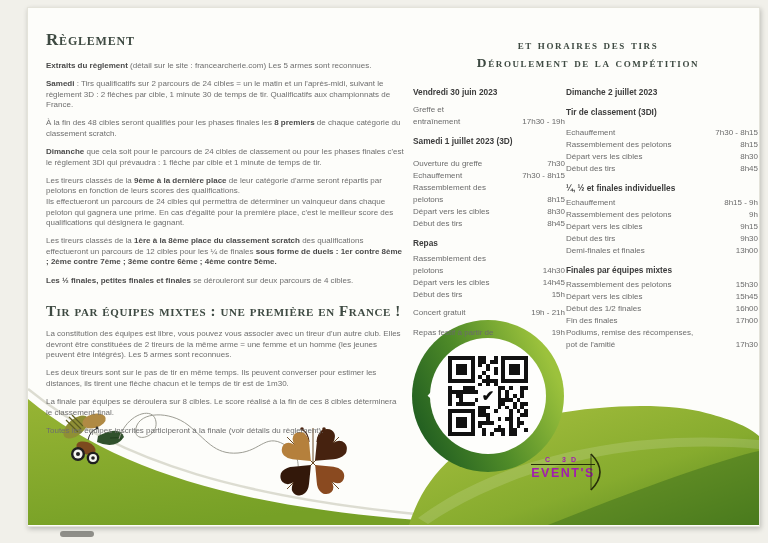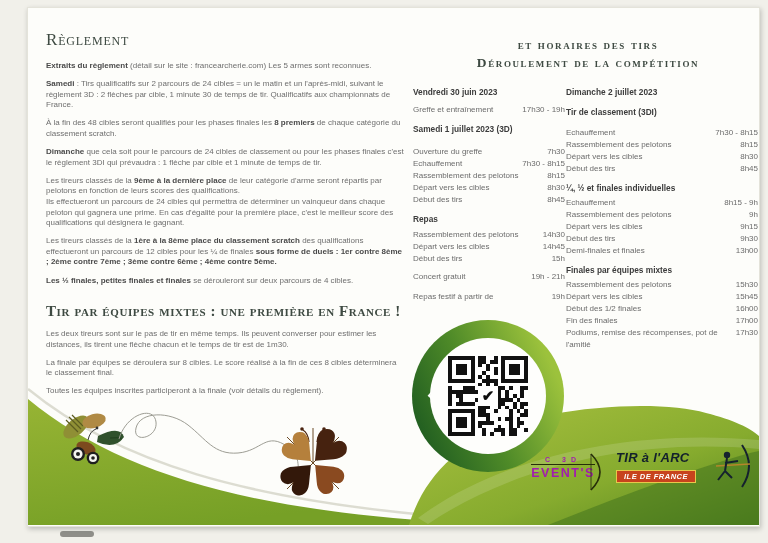--- a/index.html
+++ b/index.html
@@ -2,36 +2,36 @@
 <html><head>
 <meta charset="utf-8">
 <style>
   html,body{margin:0;padding:0;}
   body{width:768px;height:543px;background:#f1f0ea;overflow:hidden;
        font-family:"Liberation Sans",sans-serif;position:relative;}
   .paper{position:absolute;left:27px;top:7px;width:731px;height:518px;
          background:#fdfdfa;box-shadow:1px 2px 5px rgba(0,0,0,.22);border:1px solid #e4e3da;}
   
   .col-left{position:absolute;left:18px;top:22px;width:358px;z-index:5;}
-  h1.sec{font-family:"Liberation Serif",serif;font-variant:small-caps;font-weight:400;
+  h1.sec{font-family:"Liberation Serif",serif;font-variant:small-caps;font-weight:700;
          color:#3e4a42;font-size:17px;letter-spacing:.8px;margin:0 0 11px 0;line-height:20px;}
   h2.sec{font-family:"Liberation Serif",serif;font-variant:small-caps;font-weight:600;
          color:#3e4a42;font-size:15px;letter-spacing:.6px;margin:16px 0 9px 0;line-height:18px;}
   .col-left p{font-size:8px;line-height:10.6px;color:#6e6e6e;margin:0 0 7.5px 0;}
   .col-left .b{font-weight:bold;color:#4a4a4a;margin-top:24px;}
   
   .rtitle{position:absolute;left:392px;top:28px;width:336px;text-align:center;z-index:5;
           font-family:"Liberation Serif",serif;font-variant:small-caps;font-weight:600;
           color:#3e4a42;font-size:13.5px;letter-spacing:1.6px;line-height:18px;}
   .scol{position:absolute;top:78px;z-index:5;font-size:8px;line-height:12px;color:#6b6b6b;}
   .scol1{left:385px;width:152px;}
   .scol2{left:538px;width:192px;}
   .shead{font-weight:bold;color:#3c3c3c;font-size:8.3px;}
   .snote{color:#6e6e6e;}
-  .row{display:flex;}
+  .row{display:flex;align-items:flex-end;gap:24px;}
   .row .lbl{flex:1;}
   .row .tm{text-align:right;white-space:nowrap;padding-left:6px;}
   .mt3{margin-top:3px;}.mt4{margin-top:4px;}.mt6{margin-top:6px;}
   .mt7{margin-top:7px;}.mt8{margin-top:8px;}.mt9{margin-top:9px;}.mt11{margin-top:11px;}
   
   .art{position:absolute;left:0;top:0;width:731px;height:518px;z-index:1;}
   .ring{position:absolute;left:384px;top:312px;width:152px;height:152px;border-radius:50%;
         background:linear-gradient(65deg,#1d5a20 8%,#4e8a28 45%,#9cc23c 85%);z-index:2;}
   .ring-inner{position:absolute;left:18px;top:18px;width:116px;height:116px;border-radius:50%;
         background:#fefefc;}
@@ -251,20 +251,21 @@
   <div class="col-left">
     <h1 class="sec">Règlement</h1>
     <p><span class="b">Extraits du règlement</span><span> (détail sur le site : francearcherie.com) Les 5 armes sont reconnues.</span></p>
     <p><span class="b">Samedi</span><span> : Tirs qualificatifs sur 2 parcours de 24 cibles = un le matin et un l'après-midi, suivant le règlement 3D : 2 flèches par cible, 1 minute 30 de temps de tir. Qualificatifs aux championnats de France.</span></p>
     <p><span>À la fin des 48 cibles seront qualifiés pour les phases finales les </span><span class="b">8 premiers</span><span> de chaque catégorie du classement scratch.</span></p>
     <p><span class="b">Dimanche</span><span> que cela soit pour le parcours de 24 cibles de classement ou pour les phases finales c'est le règlement 3DI qui prévaudra : 1 flèche par cible et 1 minute de temps de tir.</span></p>
     <p><span>Les tireurs classés de la </span><span class="b">9ème à la dernière place</span><span> de leur catégorie d'arme seront répartis par pelotons en fonction de leurs scores des qualifications.</span><br><span>Ils effectueront un parcours de 24 cibles qui permettra de déterminer un vainqueur dans chaque peloton qui gagnera une prime. En cas d'égalité pour la première place, c'est le meilleur score des qualifications qui désignera le gagnant.</span></p>
     <p><span>Les tireurs classés de la </span><span class="b">1ère à la 8ème place du classement scratch</span><span> des qualifications effectueront un parcours de 12 cibles pour les ¼ de finales </span><span class="b">sous forme de duels : 1er contre 8ème ; 2ème contre 7ème ; 3ème contre 6ème ; 4ème contre 5ème.</span></p>
     <p><span class="b">Les ½ finales, petites finales et finales</span><span> se dérouleront sur deux parcours de 4 cibles.</span></p>
     <h2 class="sec">Tir par équipes mixtes : une première en France !</h2>
+    <p>La constitution des équipes est libre, vous pouvez vous associer avec un tireur d'un autre club. Elles devront être constituées de 2 tireurs de la même arme = une femme et un homme (les jeunes peuvent être intégrés). Les 5 armes sont reconnues.</p>
     <p>Les deux tireurs sont sur le pas de tir en même temps. Ils peuvent converser pour estimer les distances, ils tirent une flèche chacun et le temps de tir est de 1m30.</p>
     <p>La finale par équipes se déroulera sur 8 cibles. Le score réalisé à la fin de ces 8 cibles déterminera le classement final.</p>
     <p>Toutes les équipes inscrites participeront à la finale (voir détails du règlement).</p>
   </div>
 
   <div class="rtitle">
     <div>et horaires des tirs</div>
     <div>Déroulement de la compétition</div>
   </div>
 
@@ -382,26 +383,16 @@
   </div>
 
   <div class="logo-events">
     <svg width="26" height="40" viewBox="0 0 26 40">
       <path d="M4,2 Q 22,20 4,38" fill="none" stroke="#272e0a" stroke-width="1.6"></path>
       <path d="M4,2 L4,38" fill="none" stroke="#272e0a" stroke-width="0.8"></path>
     </svg>
     <div class="l1">C 3D</div>
     <div class="l2">EVENT'S</div>
   </div>
-  <div class="logo-tir">
-    <svg width="46" height="48" viewBox="0 0 46 48">
-      <path d="M32,3 Q 46,24 32,45" fill="none" stroke="#15222e" stroke-width="2"></path>
-      <path d="M6,24 L40,22" stroke="#b5862a" stroke-width="1.6"></path>
-      <circle cx="17" cy="13" r="3.2" fill="#15222e"></circle>
-      <path d="M17,16 L15,29 M15,21 L28,19 M15,29 L8,38 M15,29 L22,36" stroke="#15222e" stroke-width="2" fill="none"></path>
-    </svg>
-    <div class="l1">TIR à l'ARC</div>
-    <div class="badge">ILE DE FRANCE</div>
-  </div>
 
 </div>
 
 <div class="smudge"></div>
 
 </body></html>

